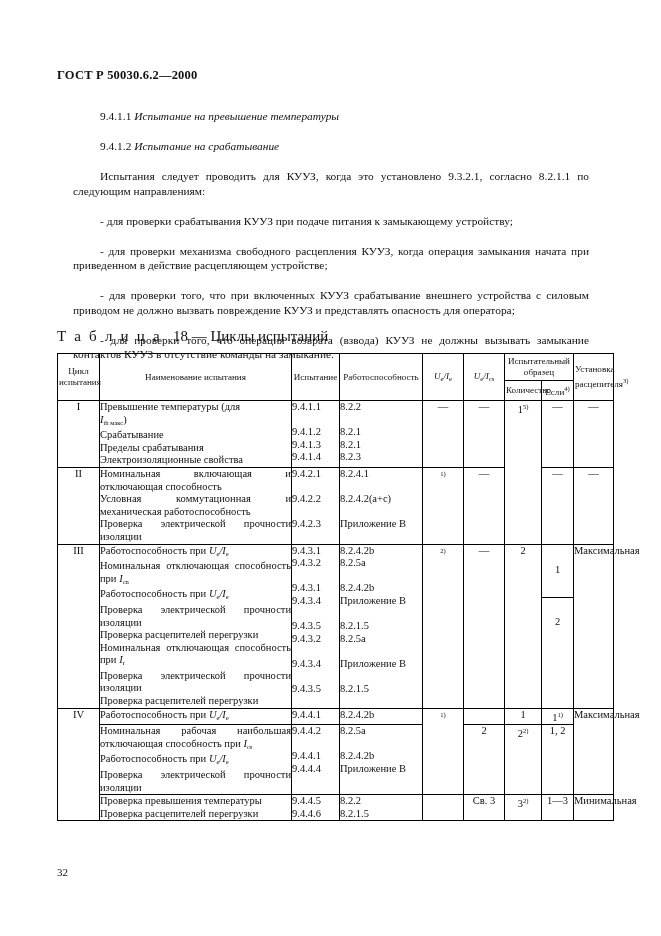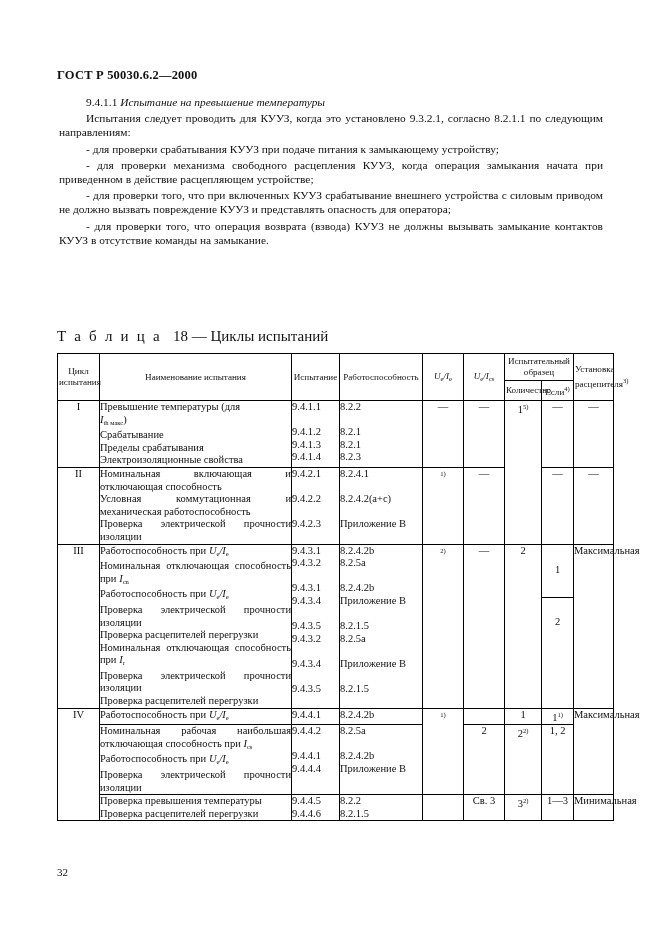--- a/index.html
+++ b/index.html
@@ -40,21 +40,21 @@
   .body-text {
     position: absolute;
     left: 57px;
     top: 93px;
     width: 548px;
     font-size: 11.4px;
     line-height: 14.2px;
     text-align: justify;
   }
   .body-text p {
-    margin: 2px;
+    margin: 16px;
     text-indent: 27px;
     text-align: justify;
     text-justify: inter-word;
   }
   .body-text p.clause {
     font-style: italic;
   }
   .body-text p.clause .num {
     font-style: normal;
   }
@@ -157,20 +157,21 @@
 
 <div class="page">
 
   <div class="doc-header">ГОСТ Р 50030.6.2—2000</div>
 
   <div class="body-text">
 
     <p class="clause"><span class="num">9.4.1.1 </span><span>Испытание на превышение температуры</span></p>
 
 
+    <p class="clause"><span class="num">9.4.1.2 </span><span>Испытание на срабатывание</span></p>
 
     <p>Испытания следует проводить для КУУЗ, когда это установлено 9.3.2.1, согласно 8.2.1.1 по следующим направлениям:</p>
 
     <p class="dash">- для проверки срабатывания КУУЗ при подаче питания к замыкающему устройству;</p>
     <p class="dash">- для проверки механизма свободного расцепления КУУЗ, когда операция замыкания начата при приведенном в действие расцепляющем устройстве;</p>
     <p class="dash">- для проверки того, что при включенных КУУЗ срабатывание внешнего устройства с силовым приводом не должно вызвать повреждение КУУЗ и представлять опасность для оператора;</p>
     <p class="dash">- для проверки того, что операция возврата (взвода) КУУЗ не должны вызывать замыкание контактов КУУЗ в отсутствие команды на замыкание.</p>
 
   </div>
 

